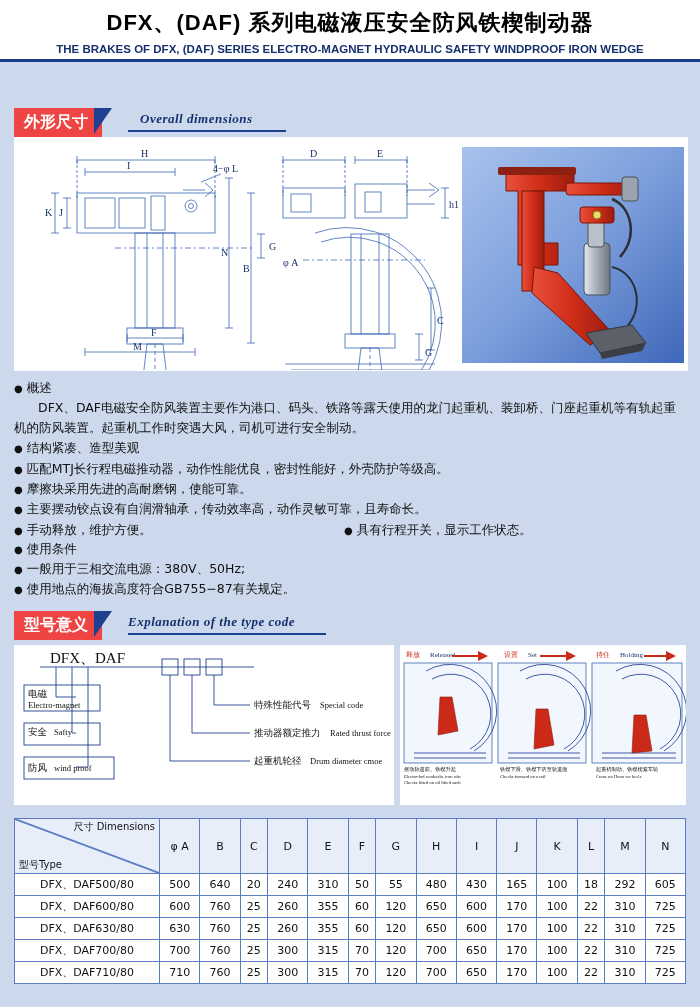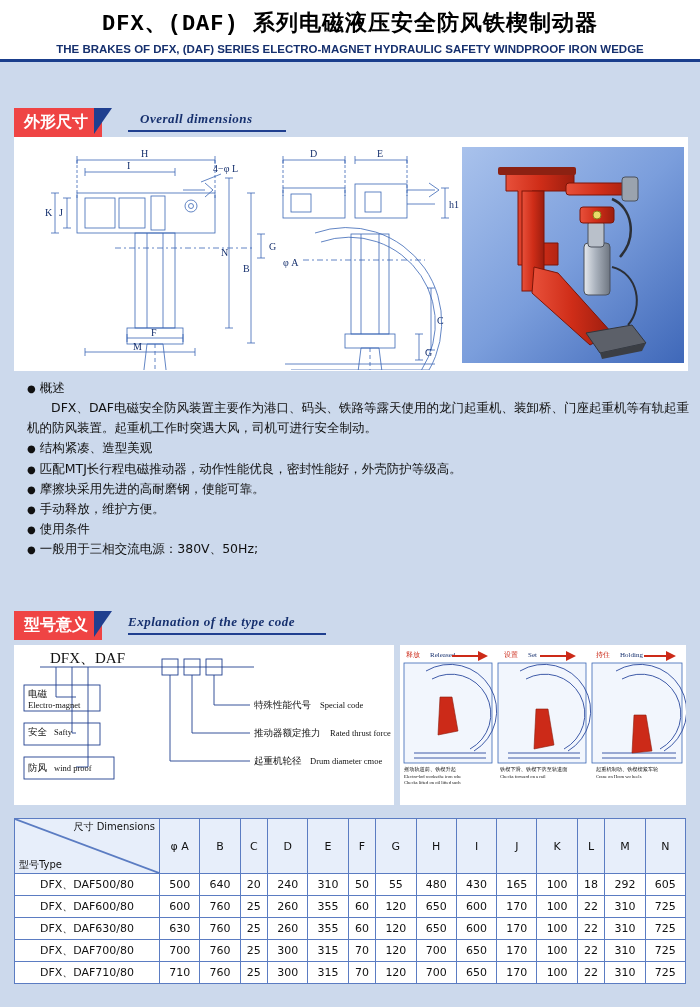--- a/index.html
+++ b/index.html
@@ -15,21 +15,21 @@
 
   
   .header{
     background:#ffffff;
     padding:8px 0 4px 0;
     text-align:center;
     border-bottom:3px solid #1a3e8c;
   }
   .title-cn{
     font-size:22px;font-weight:bold;letter-spacing:1px;color:#000;
-    font-family:Liberation Mono, monospace;
+    font-family:Liberation Sans, sans-serif;
   }
   .title-en{
     font-size:11.5px;font-weight:bold;color:#16306e;margin-top:5px;
     font-family:"Liberation Sans",sans-serif;
   }
   .ribbon{
     position:absolute;left:14px;top:0;
     background:#ef4444;color:#fff;font-size:16px;font-weight:bold;
     padding:4px 14px 4px 10px;
     font-family:"DejaVu Sans","Liberation Sans",sans-serif;
@@ -61,21 +61,21 @@
   .photo{
     position:absolute;right:14px;top:145px;width:222px;height:216px;
     border:2px solid #fff;
     background:
       radial-gradient(circle at 35% 30%, #9fb9e8 0%, #7ea0dd 45%, #4f78c6 100%);
     overflow:hidden;
   }
 
   
   .desc{
-    position:absolute;left:27px;top:378px;width:672px;
+    position:absolute;left:14px;top:378px;width:672px;
     font-size:12.5px;line-height:1.55;color:#111;
     font-family:"DejaVu Sans","Liberation Sans",sans-serif;
   }
   .desc p{margin:0 0 1px 0;}
   .bullet::before{content:"\25CF";color:#111;font-size:10px;margin-right:4px;}
   .indent{text-indent:24px;}
   .two-col{display:flex;}
   .two-col > div:first-child{width:330px;}
 
   
@@ -283,27 +283,30 @@
       <rect x="36" y="20" width="78" height="8" rx="2" fill="#8c2112"></rect>
     </svg>
   </div>
 
   <div class="desc">
     <p class="bullet">概述</p>
     <p class="indent">DFX、DAF电磁安全防风装置主要作为港口、码头、铁路等露天使用的龙门起重机、装卸桥、门座起重机等有轨起重机的防风装置。起重机工作时突遇大风，司机可进行安全制动。</p>
     <p class="bullet">结构紧凑、造型美观</p>
     <p class="bullet">匹配MTJ长行程电磁推动器，动作性能优良，密封性能好，外壳防护等级高。</p>
     <p class="bullet">摩擦块采用先进的高耐磨钢，使能可靠。</p>
+    <p class="bullet">主要摆动铰点设有自润滑轴承，传动效率高，动作灵敏可靠，且寿命长。</p>
     <div class="two-col">
       <div class="bullet">手动释放，维护方便。</div>
+      <div class="bullet">具有行程开关，显示工作状态。</div>
     </div>
     <p class="bullet">使用条件</p>
     <div class="two-col">
       <div class="bullet">一般用于三相交流电源：380V、50Hz;</div>
     </div>
+    <p class="bullet">使用地点的海拔高度符合GB755−87有关规定。</p>
   </div>
 
   <div style="position:absolute;left:0;top:611px;width:700px;height:26px;">
     <div class="ribbon">型号意义</div>
     <div class="ribbon-tail" style="left:94px;"></div>
     <div class="sec-en" style="left:128px;">Explanation of the type code</div>
     <div class="sec-underline" style="left:128px;top:22px;width:198px;"></div>
   </div>
 
   <div class="panel" id="code-panel">

